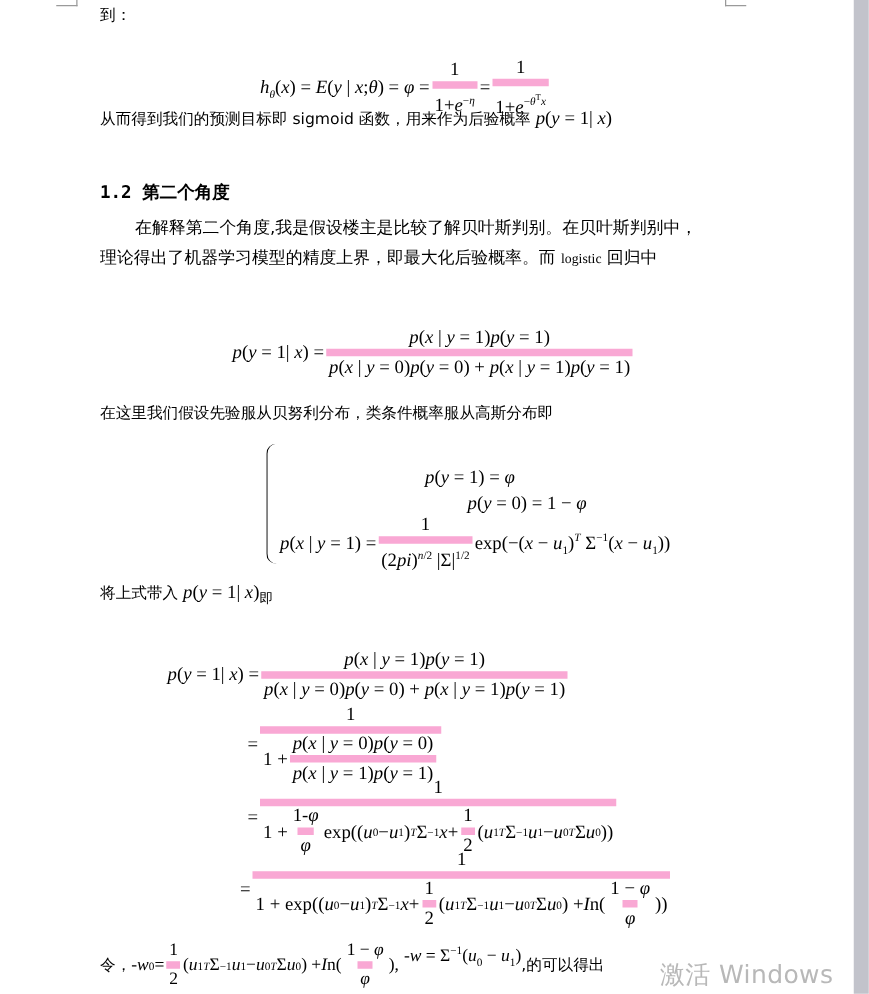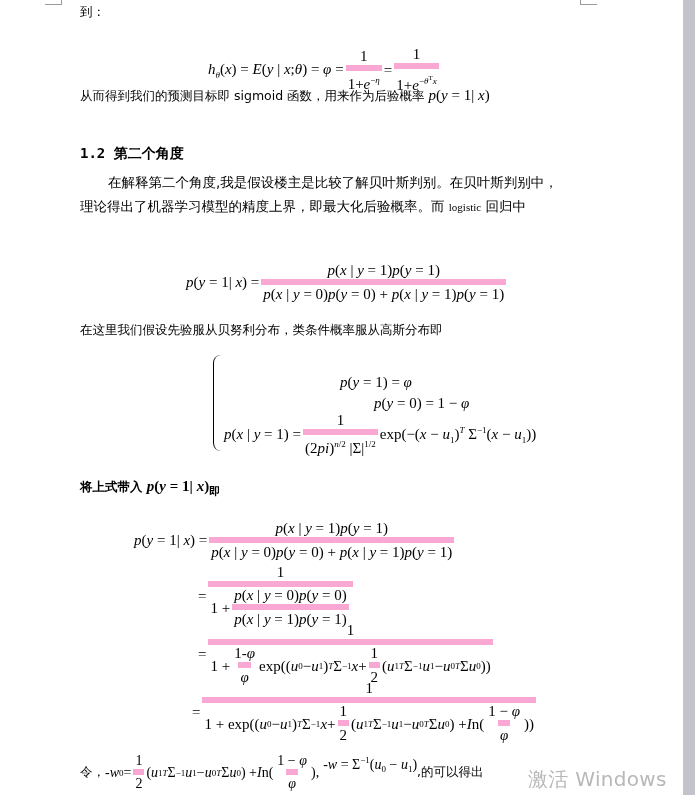--- a/index.html
+++ b/index.html
@@ -83,21 +83,21 @@
   <div class="abs math" style="left:330px; top:395px;margin-left:44px;"><i>p</i>(<i>y</i> = 0) = 1 − <i>φ</i></div>
   <div class="abs math" style="left:224px; top:412px; display:flex; align-items:center;">
     <span><i>p</i>(<i>x</i> | <i>y</i> = 1) =</span>
     <span class="frac">
       <span class="num">1</span>
       <span class="den">(2<i>pi</i>)<sup><i>n</i>/2</sup> |Σ|<sup>1/2</sup></span>
     </span>
     <span>exp(−(<i>x</i> − <i>u</i><sub>1</sub>)<sup><i>T</i></sup> Σ<sup>−1</sup>(<i>x</i> − <i>u</i><sub>1</sub>))</span>
   </div>
 
-  <div class="abs txt" style="left:80px; top:478px;font-weight:bold;">
+  <div class="abs txt" style="left:80px; top:466px;">
     <span>将上式带入</span>
     <span class="math"><i>p</i>(<i>y</i> = 1| <i>x</i>)</span><span style="font-size:11px; position:relative; top:4px;">即</span>
   </div>
 
   <div class="abs math" style="left:134px; top:520px; display:flex; align-items:center;">
     <span><i>p</i>(<i>y</i> = 1| <i>x</i>) =</span>
     <span class="frac">
       <span class="num"><i>p</i>(<i>x</i> | <i>y</i> = 1)<i>p</i>(<i>y</i> = 1)</span>
       <span class="den"><i>p</i>(<i>x</i> | <i>y</i> = 0)<i>p</i>(<i>y</i> = 0) + <i>p</i>(<i>x</i> | <i>y</i> = 1)<i>p</i>(<i>y</i> = 1)</span>
     </span>

